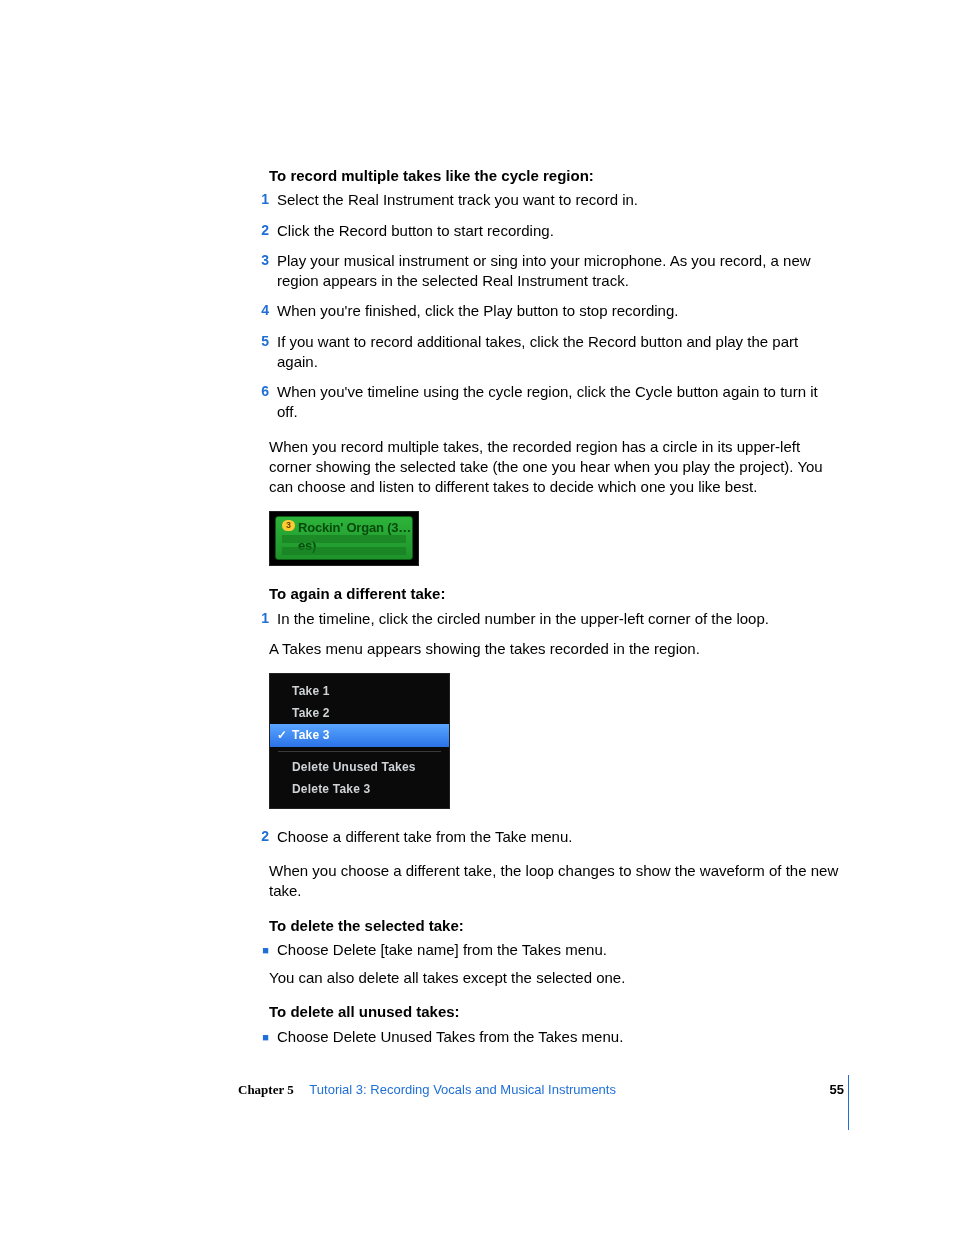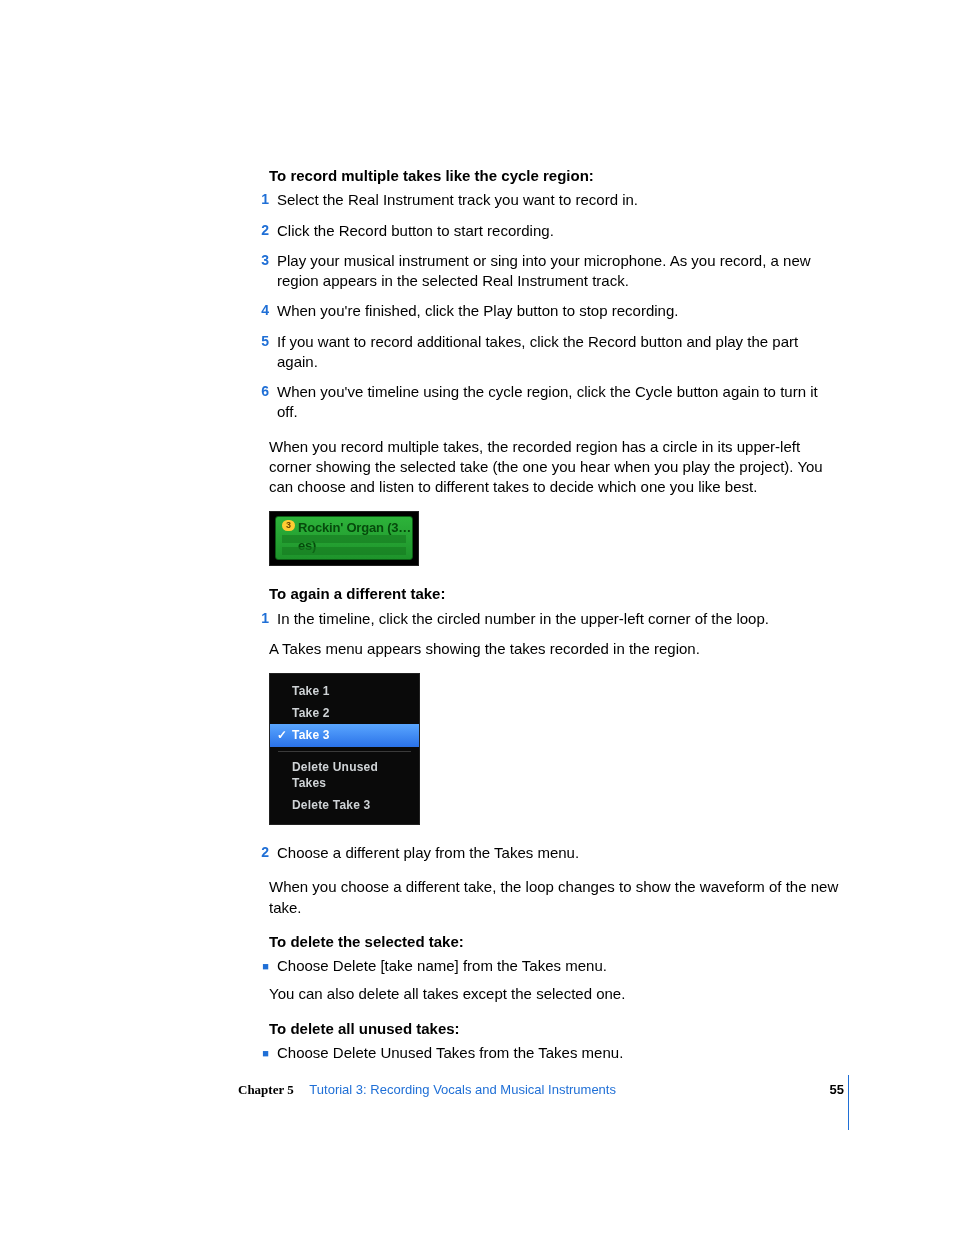--- a/index.html
+++ b/index.html
@@ -123,21 +123,21 @@
     left: 6px;
     right: 6px;
     top: 30px;
     height: 8px;
     background: #167a20;
     opacity: 0.6;
   }
 
   
   .shot2 {
-    width: 151px;
+    width: 181px;
     background: #0a0a0a;
     border: 1px solid #222;
     box-sizing: border-box;
     margin: 14px 0 18px 0;
     padding: 6px 0 8px 0;
   }
   .menu-item {
     color: #cfd3d6;
     font-family: "Lucida Grande", "Helvetica Neue", Arial, sans-serif;
     font-size: 12px;
@@ -254,21 +254,21 @@
         <span class="check">✓</span>
         <span>Take 3</span>
       </div>
       <div class="menu-sep"></div>
       <div class="menu-item">Delete Unused Takes</div>
       <div class="menu-item">Delete Take 3</div>
     </div>
 
     <div class="num-step" style="margin-top:4px">
       <span class="n">2</span>
-      <span class="t">Choose a different play from the Takes menu.</span>
+      <span class="t">Choose a different take from the Take menu.</span>
     </div>
     <div class="para">When you choose a different take, the loop changes to show the waveform of the new take.</div>
 
     <div class="heading">To delete the selected take:</div>
     <div class="bullet-step">
       <span class="b">■</span>
       <span class="t">Choose Delete [take name] from the Takes menu.</span>
     </div>
     <div class="para" style="margin-top:6px">You can also delete all takes except the selected one.</div>
 

